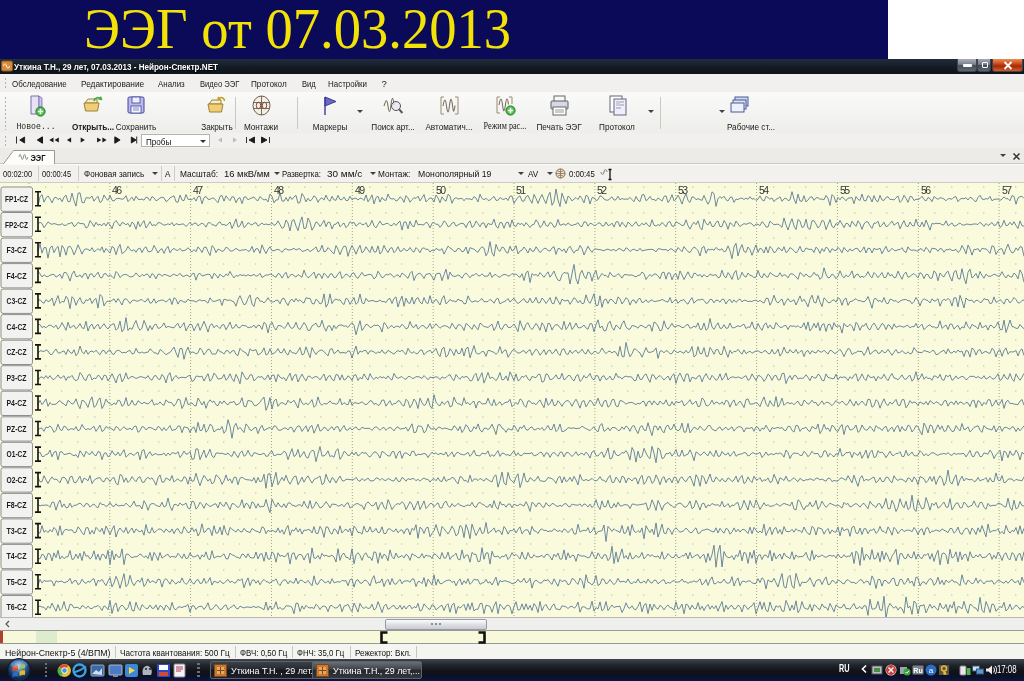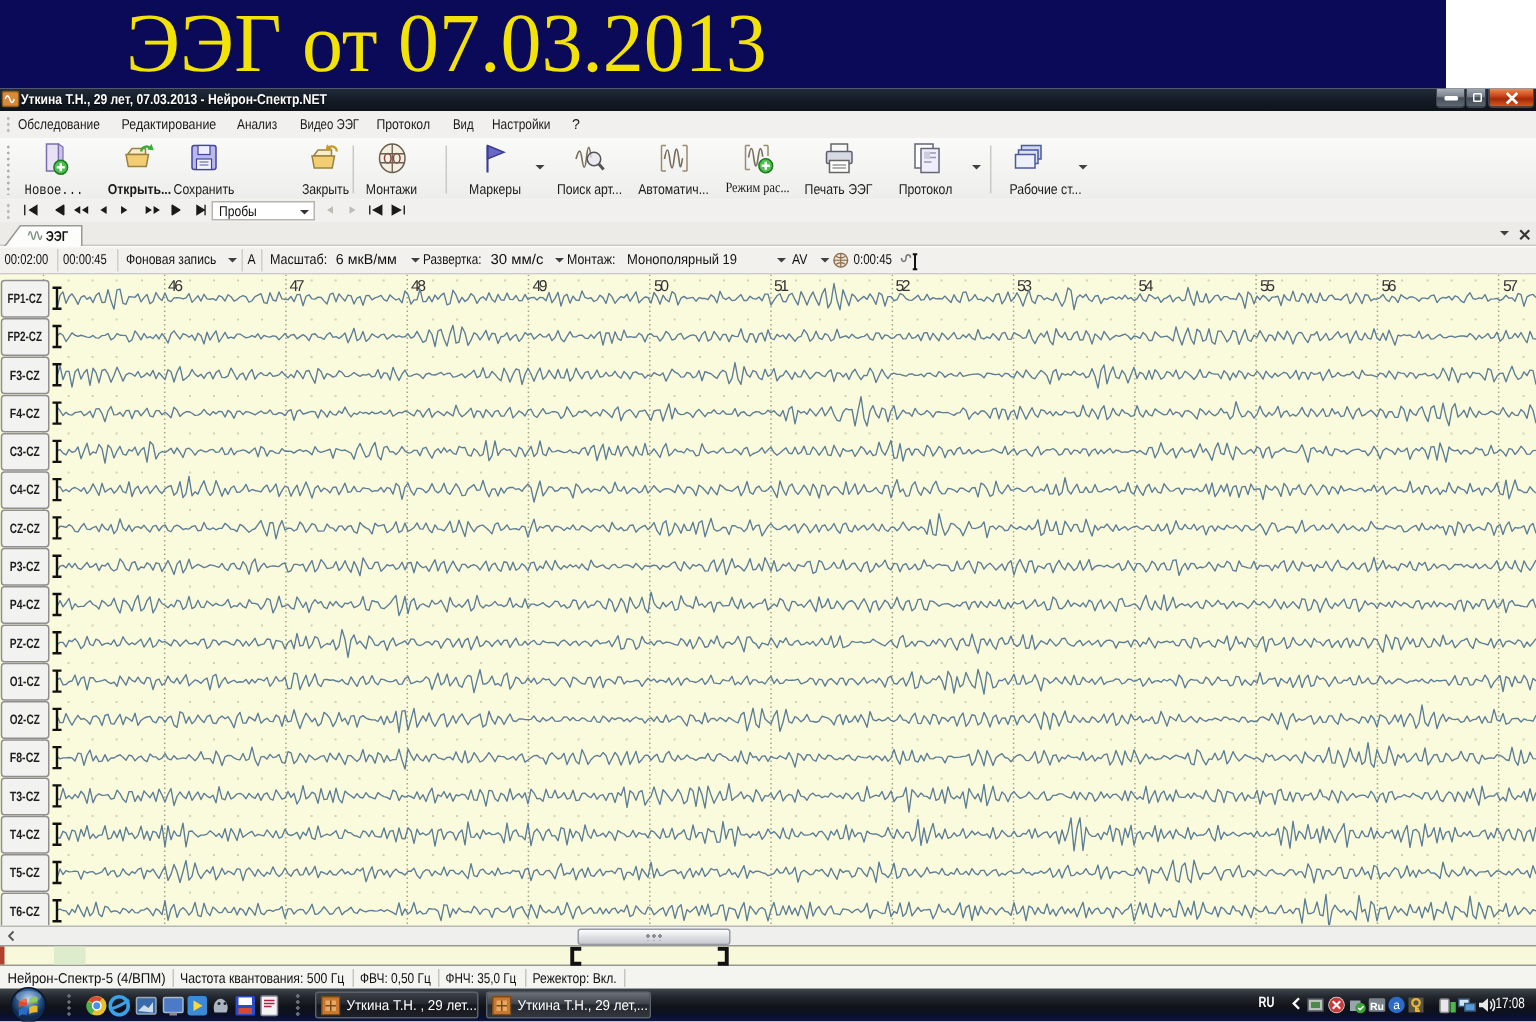--- a/index.html
+++ b/index.html
@@ -1,18 +1,18 @@
 <!DOCTYPE html>
 <html><head><meta charset="utf-8">
 <style>
   * { margin:0; padding:0; box-sizing:border-box; }
   html,body { width:1024px; height:681px; overflow:hidden; }
   body { position:relative; font-family:"Liberation Sans", sans-serif; background:#fff; }
   .abs { position:absolute; }
-  #banner { left:0; top:0; width:964px; height:59px; background:#0a0a58; }
+  #banner { left:0; top:0; width:888px; height:59px; background:#0a0a58; }
   #banner span { position:absolute; left:84px; top:0.5px; line-height:1; font-family:"Liberation Serif", serif; font-size:56px; color:#f2e206; white-space:nowrap; transform:scaleX(0.975); transform-origin:0 0; }
   #titlebar { left:0; top:59px; width:1024px; height:15px; background:linear-gradient(#222c3a,#131b26 55%,#0d1319); }
   #titletext { left:14px; top:60.5px; font-size:9.5px; font-weight:bold; color:#fff; white-space:nowrap; transform:scaleX(0.851); transform-origin:0 0; text-shadow:0 1px 1px #000; }
   .winbtn { position:absolute; top:59px; height:12.5px; border:1px solid #3e454f; border-top:none; border-radius:0 0 3px 3px; }
   #menubar { left:0; top:74px; width:1024px; height:18px; background:#f1f0ee; }
   .mitem { position:absolute; top:78px; font-size:9.5px; color:#1a1a1a; white-space:nowrap; transform-origin:0 0; }
   #toolbar { left:0; top:92px; width:1024px; height:41px; background:linear-gradient(#fafaf9,#ededea); }
   .tbtn { position:absolute; top:93px; text-align:center; }
   .cap { position:absolute; top:28px; font-size:9.5px; color:#1a1a1a; white-space:nowrap; width:100%; text-align:center; transform:scaleX(0.86); }
   .tsep { position:absolute; top:97px; height:32px; width:1px; background:#cacac5; }
@@ -155,21 +155,21 @@
   </div>
 <div class="tbtn" style="left:589px;width:56px;">
     <svg width="25" height="25" viewBox="0 0 25 25" style="display:block;margin:0 auto;">
       <rect x="5" y="3" width="12" height="16" fill="#fff" stroke="#667"></rect>
       <rect x="9" y="6" width="12" height="16" fill="#eef" stroke="#667"></rect>
       <path d="M11 9h8M11 12h8M11 15h5" stroke="#99a" stroke-width="1"></path>
       <rect x="11" y="8" width="4" height="5" fill="#ccd"></rect>
     </svg>
     <div class="cap">Протокол</div>
   </div>
-<div class="tbtn" style="left:642px;width:62px;padding-left:24px;">
+<div class="tbtn" style="left:696px;width:62px;padding-left:24px;">
     <svg width="25" height="25" viewBox="0 0 25 25" style="display:block;margin:0 auto;">
       <rect x="8" y="4" width="13" height="9" fill="#cfd6ef" stroke="#4a5a9a"></rect>
       <rect x="6" y="7" width="13" height="9" fill="#dde2f4" stroke="#4a5a9a"></rect>
       <rect x="4" y="10" width="13" height="9" fill="#eef1fb" stroke="#4a5a9a"></rect>
     </svg>
     <div class="cap">Рабочие ст...</div>
   </div>
 <div class="tsep" style="left:235px"></div>
 <div class="tsep" style="left:297px"></div>
 <div class="tsep" style="left:660px"></div>
@@ -201,21 +201,21 @@
 <div class="darr" style="left:1000px;top:154px;"></div>
 <svg width="9" height="9" viewBox="0 0 9 9" style="position:absolute;left:1012px;top:151.5px;">
     <path d="M1.5 1.5l6 6M7.5 1.5l-6 6" stroke="#333" stroke-width="1.5"></path>
   </svg>
 <div id="parambar" class="abs"></div>
 <span class="pitem" style="left:2.9px;transform:scaleX(0.79)">00:02:00</span>
 <span class="pitem" style="left:41.5px;transform:scaleX(0.79)">00:00:45</span>
 <span class="pitem" style="left:84px;transform:scaleX(0.85)">Фоновая запись</span>
 <span class="pitem" style="left:165.3px;transform:scaleX(0.85)">А</span>
 <span class="pitem" style="left:179.9px;transform:scaleX(0.88)">Масштаб:</span>
-<span class="pitem" style="left:223.9px;transform:scaleX(1.0)">6 мкВ/мм</span>
+<span class="pitem" style="left:223.9px;transform:scaleX(1.0)">16 мкВ/мм</span>
 <span class="pitem" style="left:281.6px;transform:scaleX(0.82)">Развертка:</span>
 <span class="pitem" style="left:327px;transform:scaleX(1.05)">30 мм/с</span>
 <span class="pitem" style="left:378.3px;transform:scaleX(0.87)">Монтаж:</span>
 <span class="pitem" style="left:417.8px;transform:scaleX(0.91)">Монополярный 19</span>
 <span class="pitem" style="left:527.7px;transform:scaleX(0.86)">AV</span>
 <span class="pitem" style="left:568.7px;transform:scaleX(0.81)">0:00:45</span>
 <div class="psep" style="left:37.6px"></div>
 <div class="psep" style="left:77.6px"></div>
 <div class="psep" style="left:160.9px"></div>
 <div class="psep" style="left:174.1px"></div>
@@ -395,21 +395,21 @@
 <div class="abs" style="left:196px;top:662px;width:5px;height:16px;background-image:radial-gradient(circle,#6a707a 35%,transparent 42%);background-size:5px 4px;"></div>
 <div class="abs" style="left:44px;top:662px;width:4px;height:16px;background-image:radial-gradient(circle,#6a707a 35%,transparent 42%);background-size:4px 4px;"></div>
 <div class="taskbtn" style="left:210px;width:109px;background:linear-gradient(#3c4148,#25292f 45%,#14171c 50%,#1d2127);">
     <svg width="13" height="13" viewBox="0 0 13 13" style="position:absolute;left:3px;top:2px;">
       <rect x="0.5" y="0.5" width="12" height="12" fill="#c87830" stroke="#7a4a18"></rect>
       <path d="M3 3h7v7H3z" fill="#e8a860"></path>
       <path d="M3 6.5h7M6.5 3v7" stroke="#7a4a18"></path>
     </svg>
     <span class="tbtxt">Уткина Т.Н. , 29 лет...</span>
   </div>
-<div class="taskbtn" style="left:324px;width:110px;background:linear-gradient(#6a7076,#3e4349 45%,#24282e 50%,#32373d);">
+<div class="taskbtn" style="left:312px;width:110px;background:linear-gradient(#6a7076,#3e4349 45%,#24282e 50%,#32373d);">
     <svg width="13" height="13" viewBox="0 0 13 13" style="position:absolute;left:3px;top:2px;">
       <rect x="0.5" y="0.5" width="12" height="12" fill="#c87830" stroke="#7a4a18"></rect>
       <path d="M3 3h7v7H3z" fill="#e8a860"></path>
       <path d="M3 6.5h7M6.5 3v7" stroke="#7a4a18"></path>
     </svg>
     <span class="tbtxt">Уткина Т.Н., 29 лет,...</span>
   </div>
 <div class="tray" style="left:839px;top:663px;font-size:10px;font-weight:bold;transform:scaleX(0.73);transform-origin:0 0;">RU</div>
 <svg width="8" height="10" viewBox="0 0 8 10" style="position:absolute;left:860px;top:664px;">
     <path d="M6 1.5L2.5 5L6 8.5" stroke="#fff" stroke-width="1.6" fill="none"></path>

